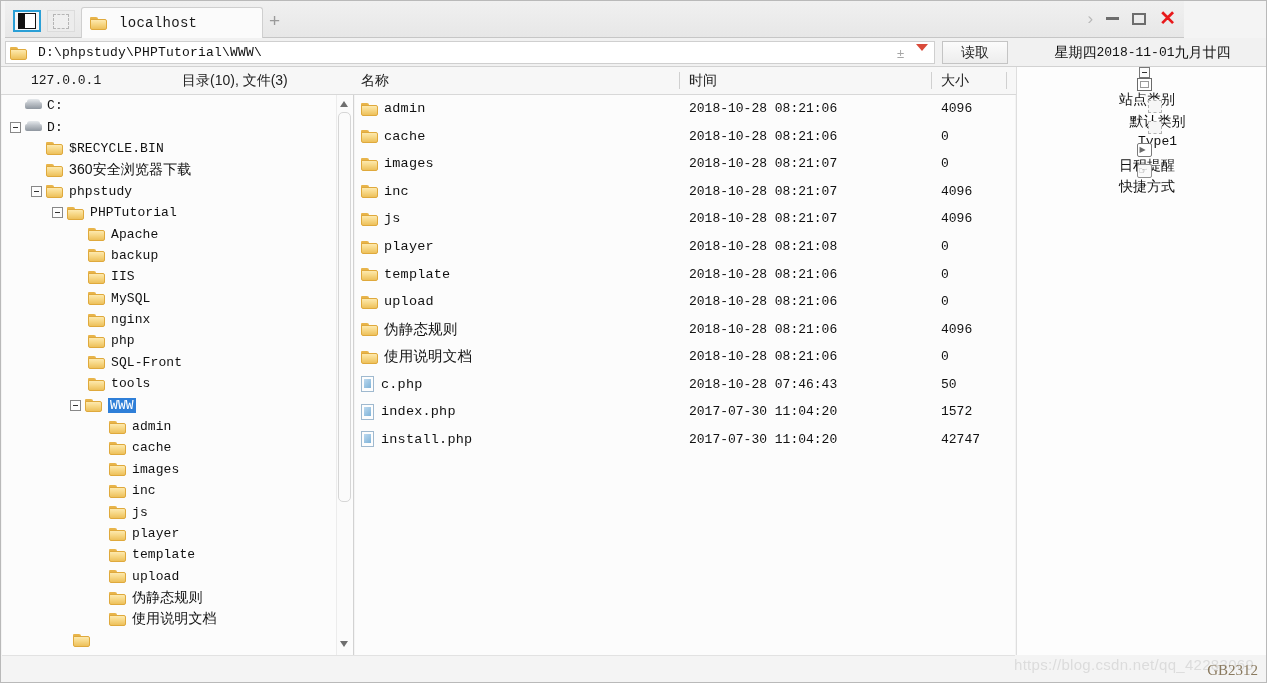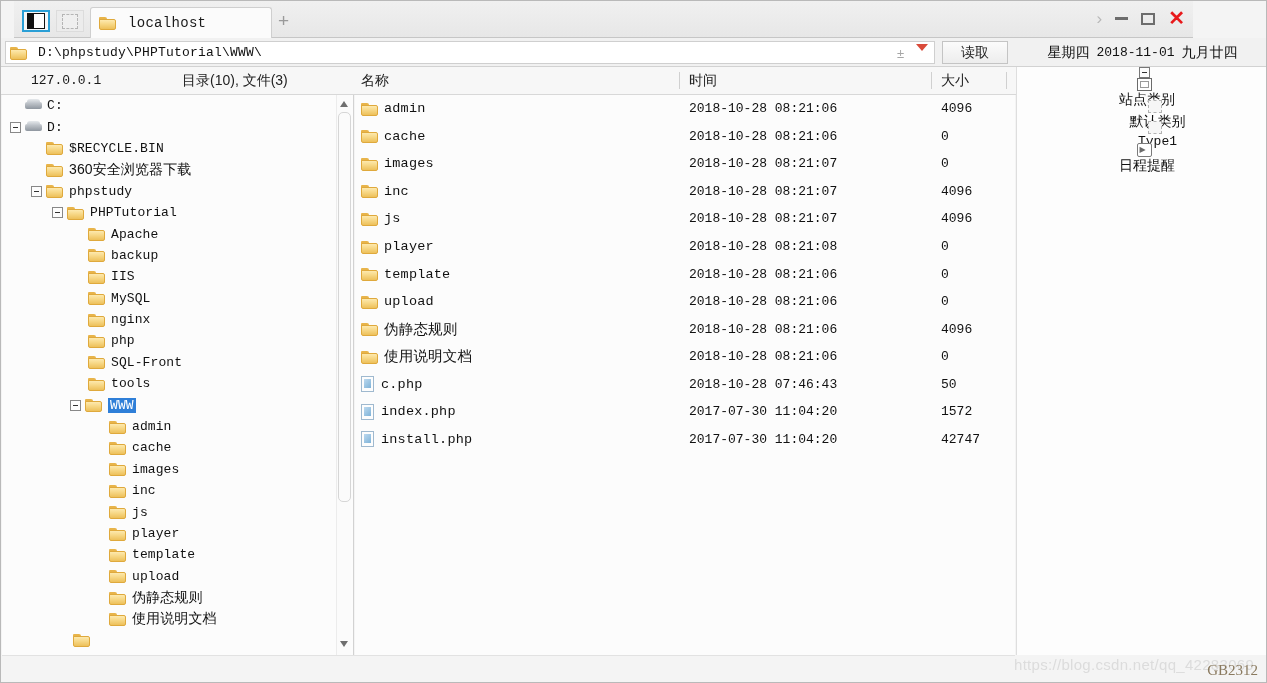--- a/index.html
+++ b/index.html
@@ -13,21 +13,21 @@
     position: relative;
     width: 1267px; height: 683px;
     background: #f4f4f4;
     box-sizing: border-box;
     border: 1px solid #b9b9b9;
     overflow: hidden;
   }
 
   
   .titlebar {
-    position: absolute; left: 13px; top: 0; width: 1179px; height: 37px;
+    position: absolute; left: 4px; top: 0; width: 1179px; height: 37px;
     background: linear-gradient(to bottom, #f0f0f0 0%, #e7e7e7 100%);
     border-bottom: 1px solid #c6c6c6;
     box-sizing: border-box;
   }
   .tb-btn {
     position: absolute; top: 9px;
     width: 28px; height: 22px;
     box-sizing: border-box;
     display: flex; align-items: center; justify-content: center;
   }
@@ -91,21 +91,21 @@
   }
   #read-button {
     position: absolute; left: 941px; top: 3px; width: 66px; height: 23px;
     background: linear-gradient(to bottom,#fbfbfb,#ededed);
     border: 1px solid #c4c4c4; box-sizing: border-box;
     display: flex; align-items: center; justify-content: center;
     font-size: 14px; color: #1d1d1d;
   }
   #datebar {
     position: absolute; left: 1016px; top: 0; width: 251px; height: 29px;
-    display: flex; align-items: center; justify-content: center; gap: 7px;
+    display: flex; align-items: center; justify-content: center; 
     font-size: 14px; color: #111;
   }
   #date-iso { font-family: "Liberation Mono", monospace; font-size: 13px; }
 
   
   .colheader {
     position: absolute; left: 0; top: 66px; width: 1267px; height: 28px;
     background: #f7f7f7;
     border-bottom: 1px solid #d8d8d8;
     box-sizing: border-box;
@@ -613,20 +613,25 @@
         <div class="rnode" style="padding-left: 31px;">
           <span class="rtoggle spacer"></span>
           <span class="ico-dash"></span>
           <span class="rlabel mono">Type1</span>
         </div>
         <div class="rnode" style="padding-left: 10px;">
           <span class="rtoggle spacer"></span>
           <span class="ico-cal"></span>
           <span class="rlabel">日程提醒</span>
         </div>
+        <div class="rnode" style="padding-left: 10px;">
+          <span class="rtoggle spacer"></span>
+          <span class="ico-hand"></span>
+          <span class="rlabel">快捷方式</span>
+        </div>
       </div>
   </div>
 
   <div id="bottom-strip"></div>
   <div id="watermark">https://blog.csdn.net/qq_42283069</div>
   <div id="encoding-label">GB2312</div>
 
 </div>
 
 </body></html>

